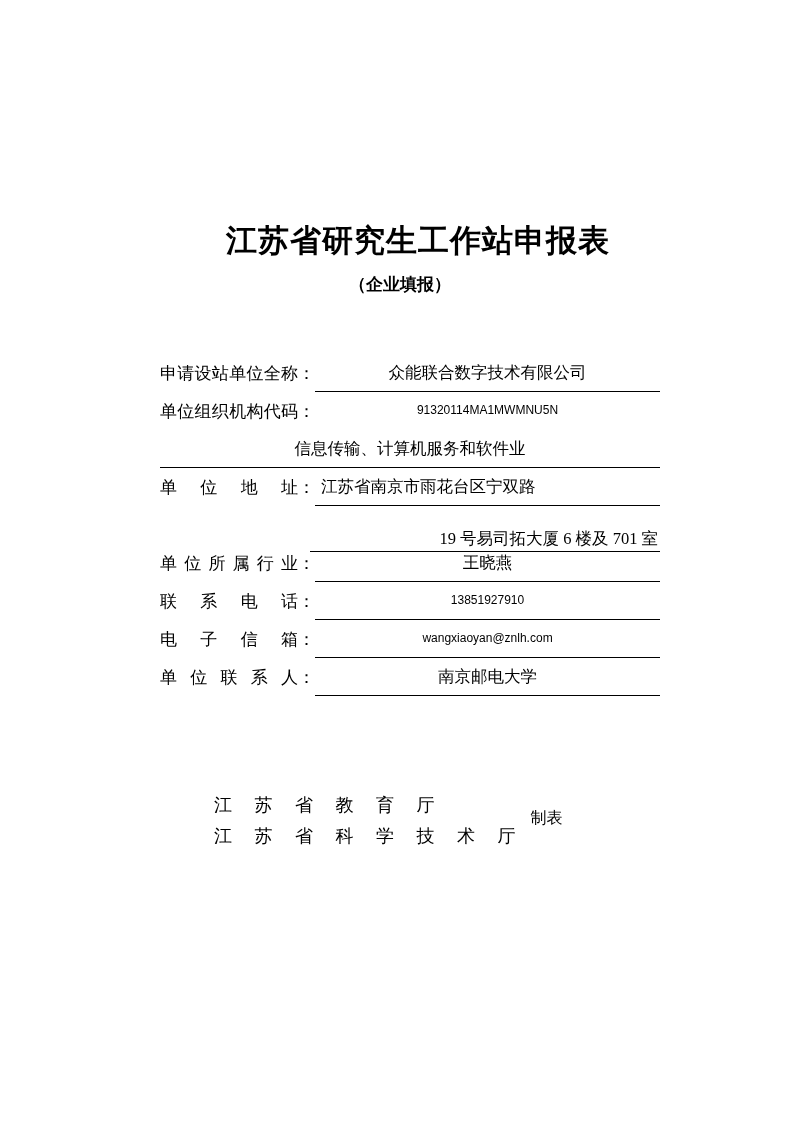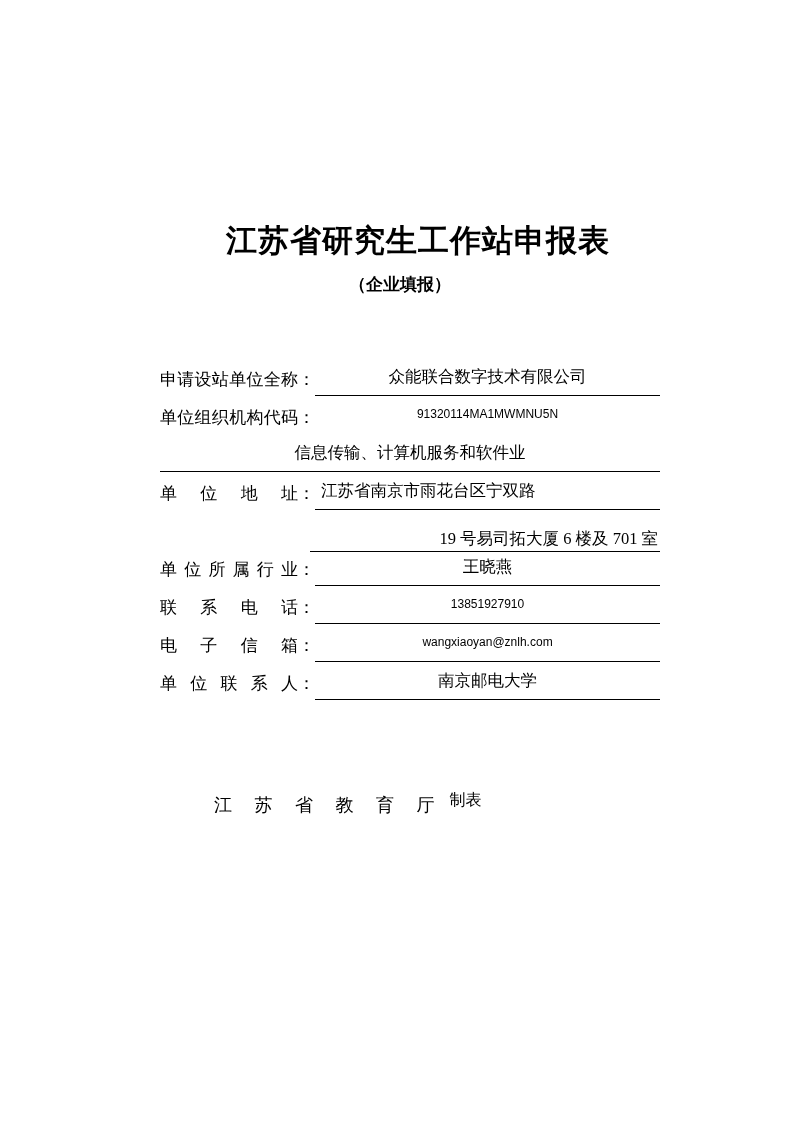--- a/index.html
+++ b/index.html
@@ -43,21 +43,21 @@
   }
 
   
   .form-block {
     margin-top: 66px;
     margin-left: 160px;
     width: 500px;
   }
   .form-row {
     display: flex;
-    align-items: center;
+    align-items: flex-start;
     height: 38px;
     font-size: 17px;
   }
   .f-label {
     width: 150px;
     flex: 0 0 150px;
     text-align: justify;
     text-align-last: justify;
     font-size: 17px;
     letter-spacing: 0px;
@@ -109,21 +109,21 @@
     height: 38px;
     display: flex;
     align-items: flex-end;
   }
 
   
   .issuer {
     margin-top: 86px;
     margin-left: 214px;
     display: flex;
-    align-items: flex-start;
+    align-items: center;
   }
   .issuer-lines {
     display: flex;
     flex-direction: column;
   }
   .issuer-line {
     font-size: 18px;
     letter-spacing: 9px;
     line-height: 31px;
     white-space: nowrap;
@@ -192,17 +192,18 @@
       <span class="f-label with-colon">单位联系人</span>
       <span class="colon">：</span>
       <span class="f-value">南京邮电大学</span>
     </div>
 
   </div>
 
   <div class="issuer">
     <div class="issuer-lines">
       <span class="issuer-line">江 苏 省 教 育 厅</span>
+      <span class="issuer-line">江 苏 省 科 学 技 术 厅</span>
     </div>
     <span class="issuer-suffix">制表</span>
   </div>
 
 </div>
 
 </body></html>

